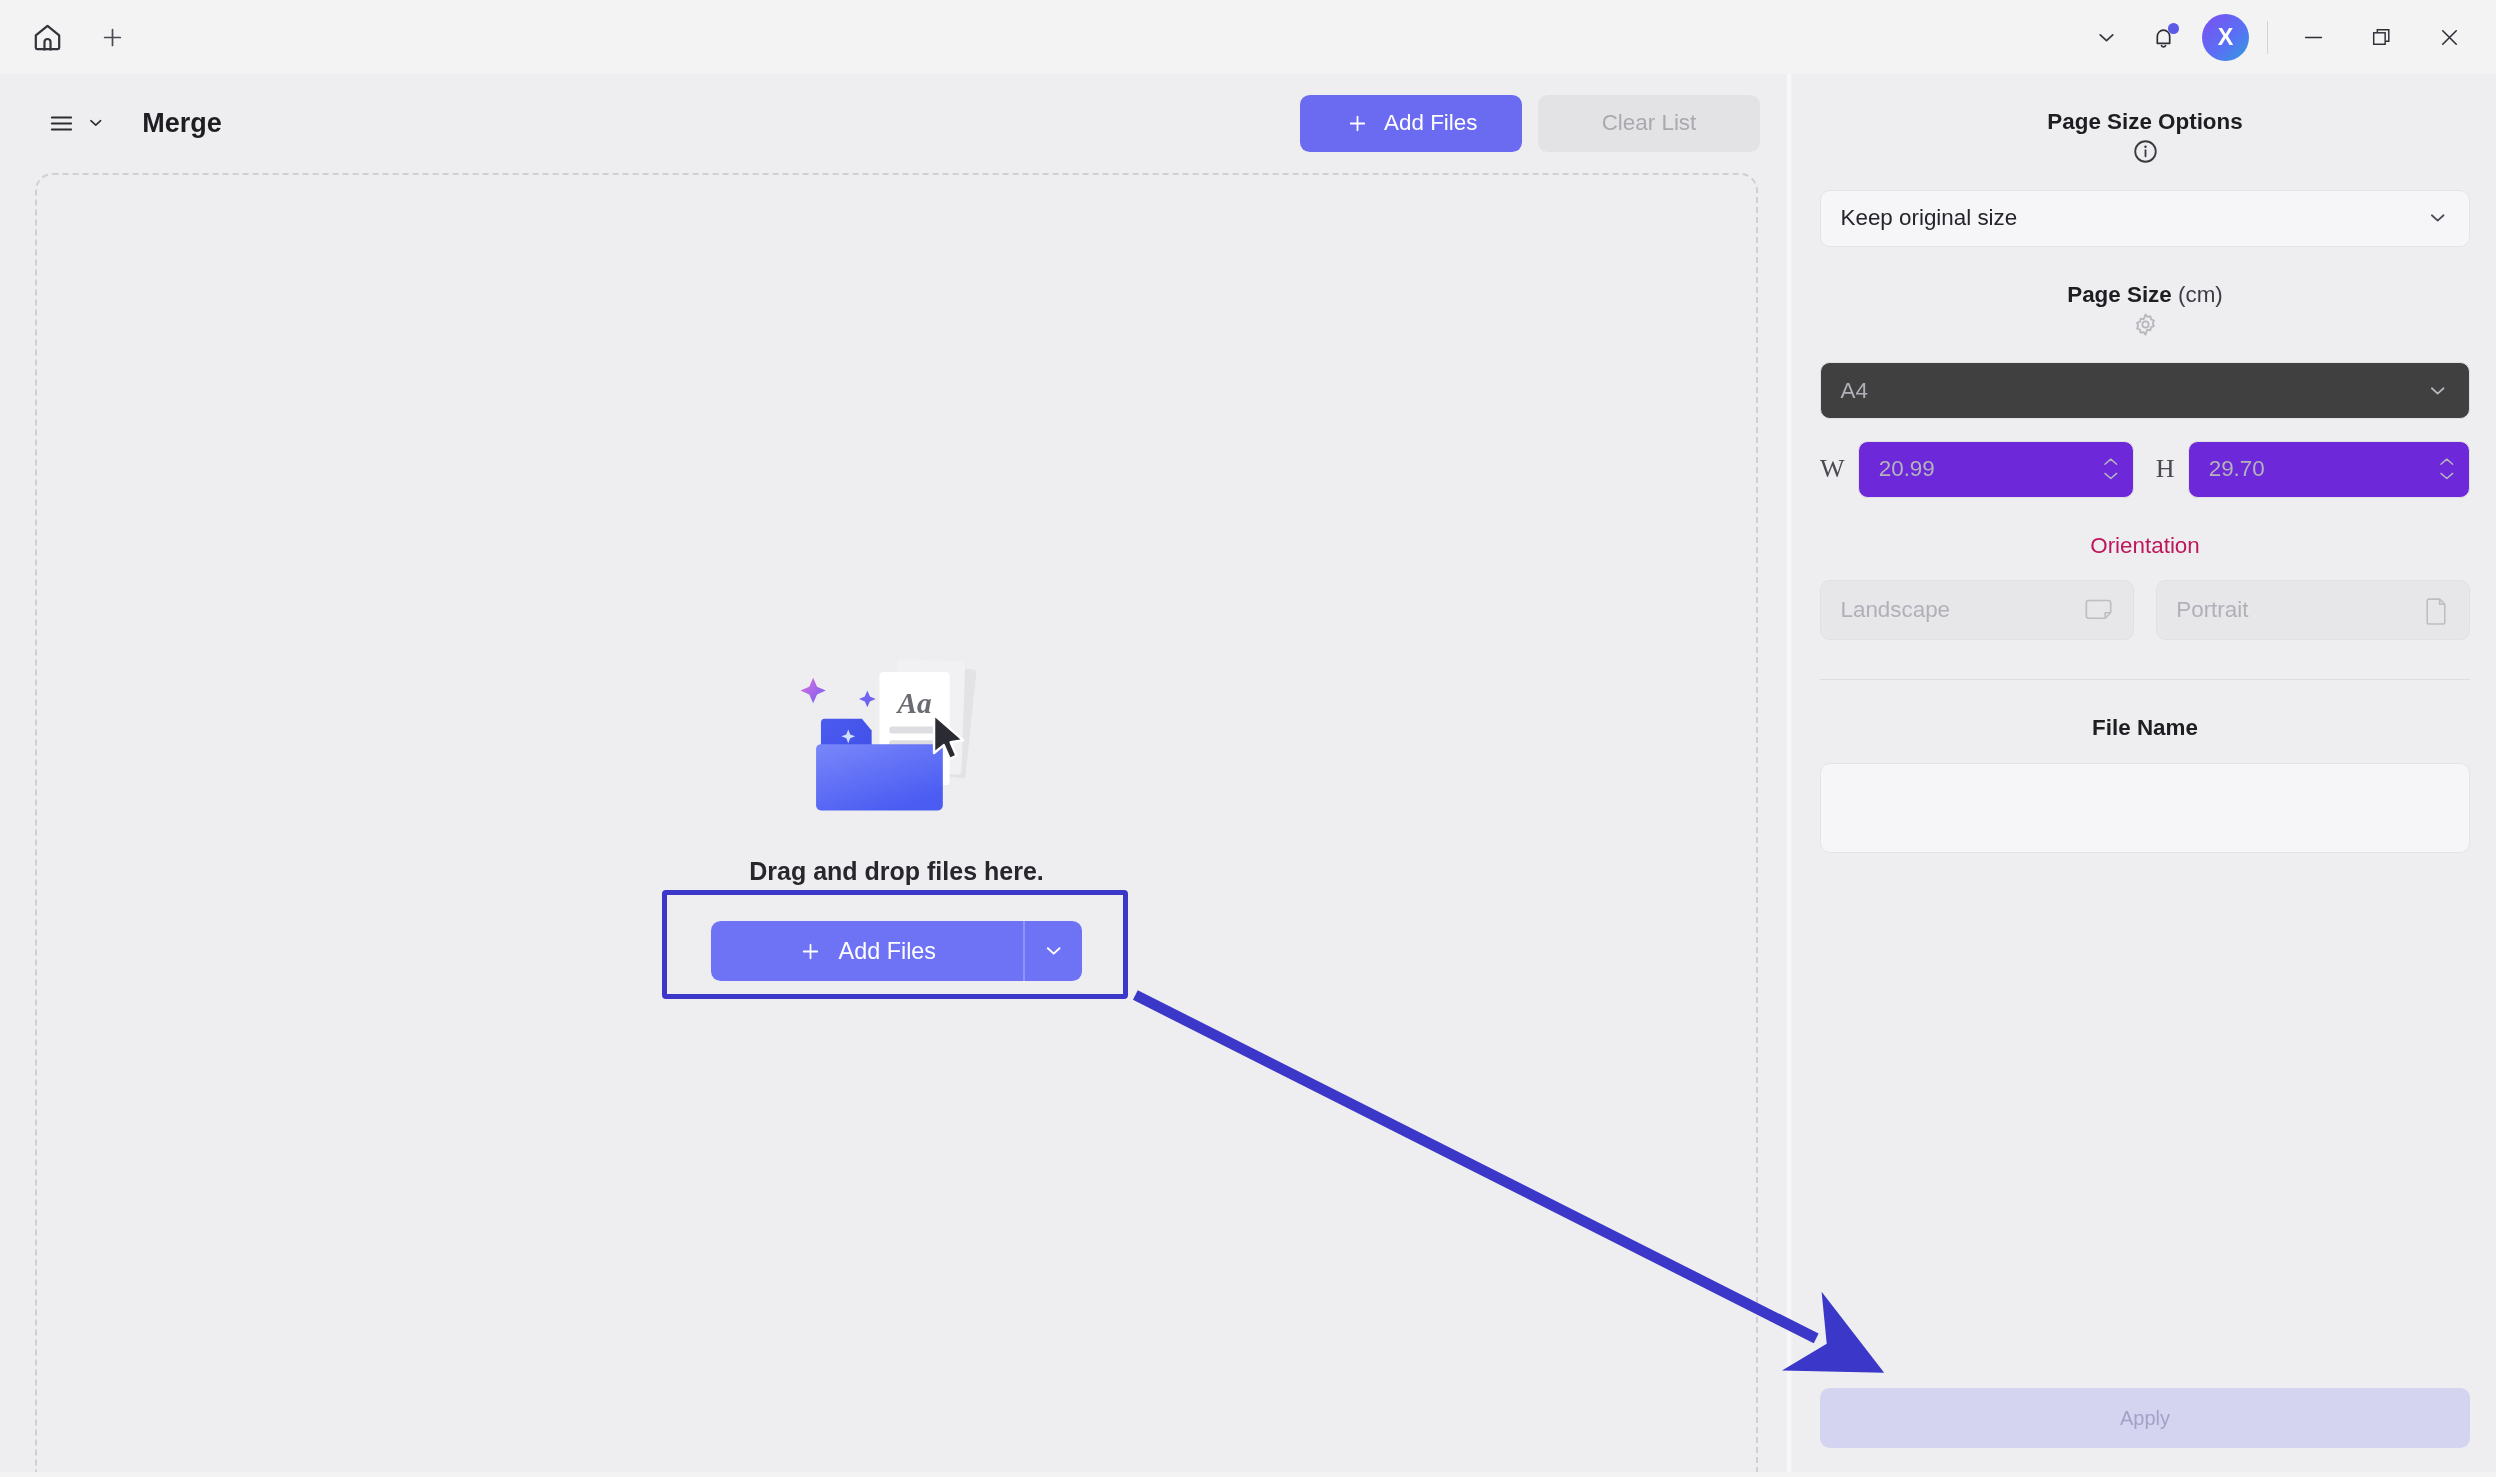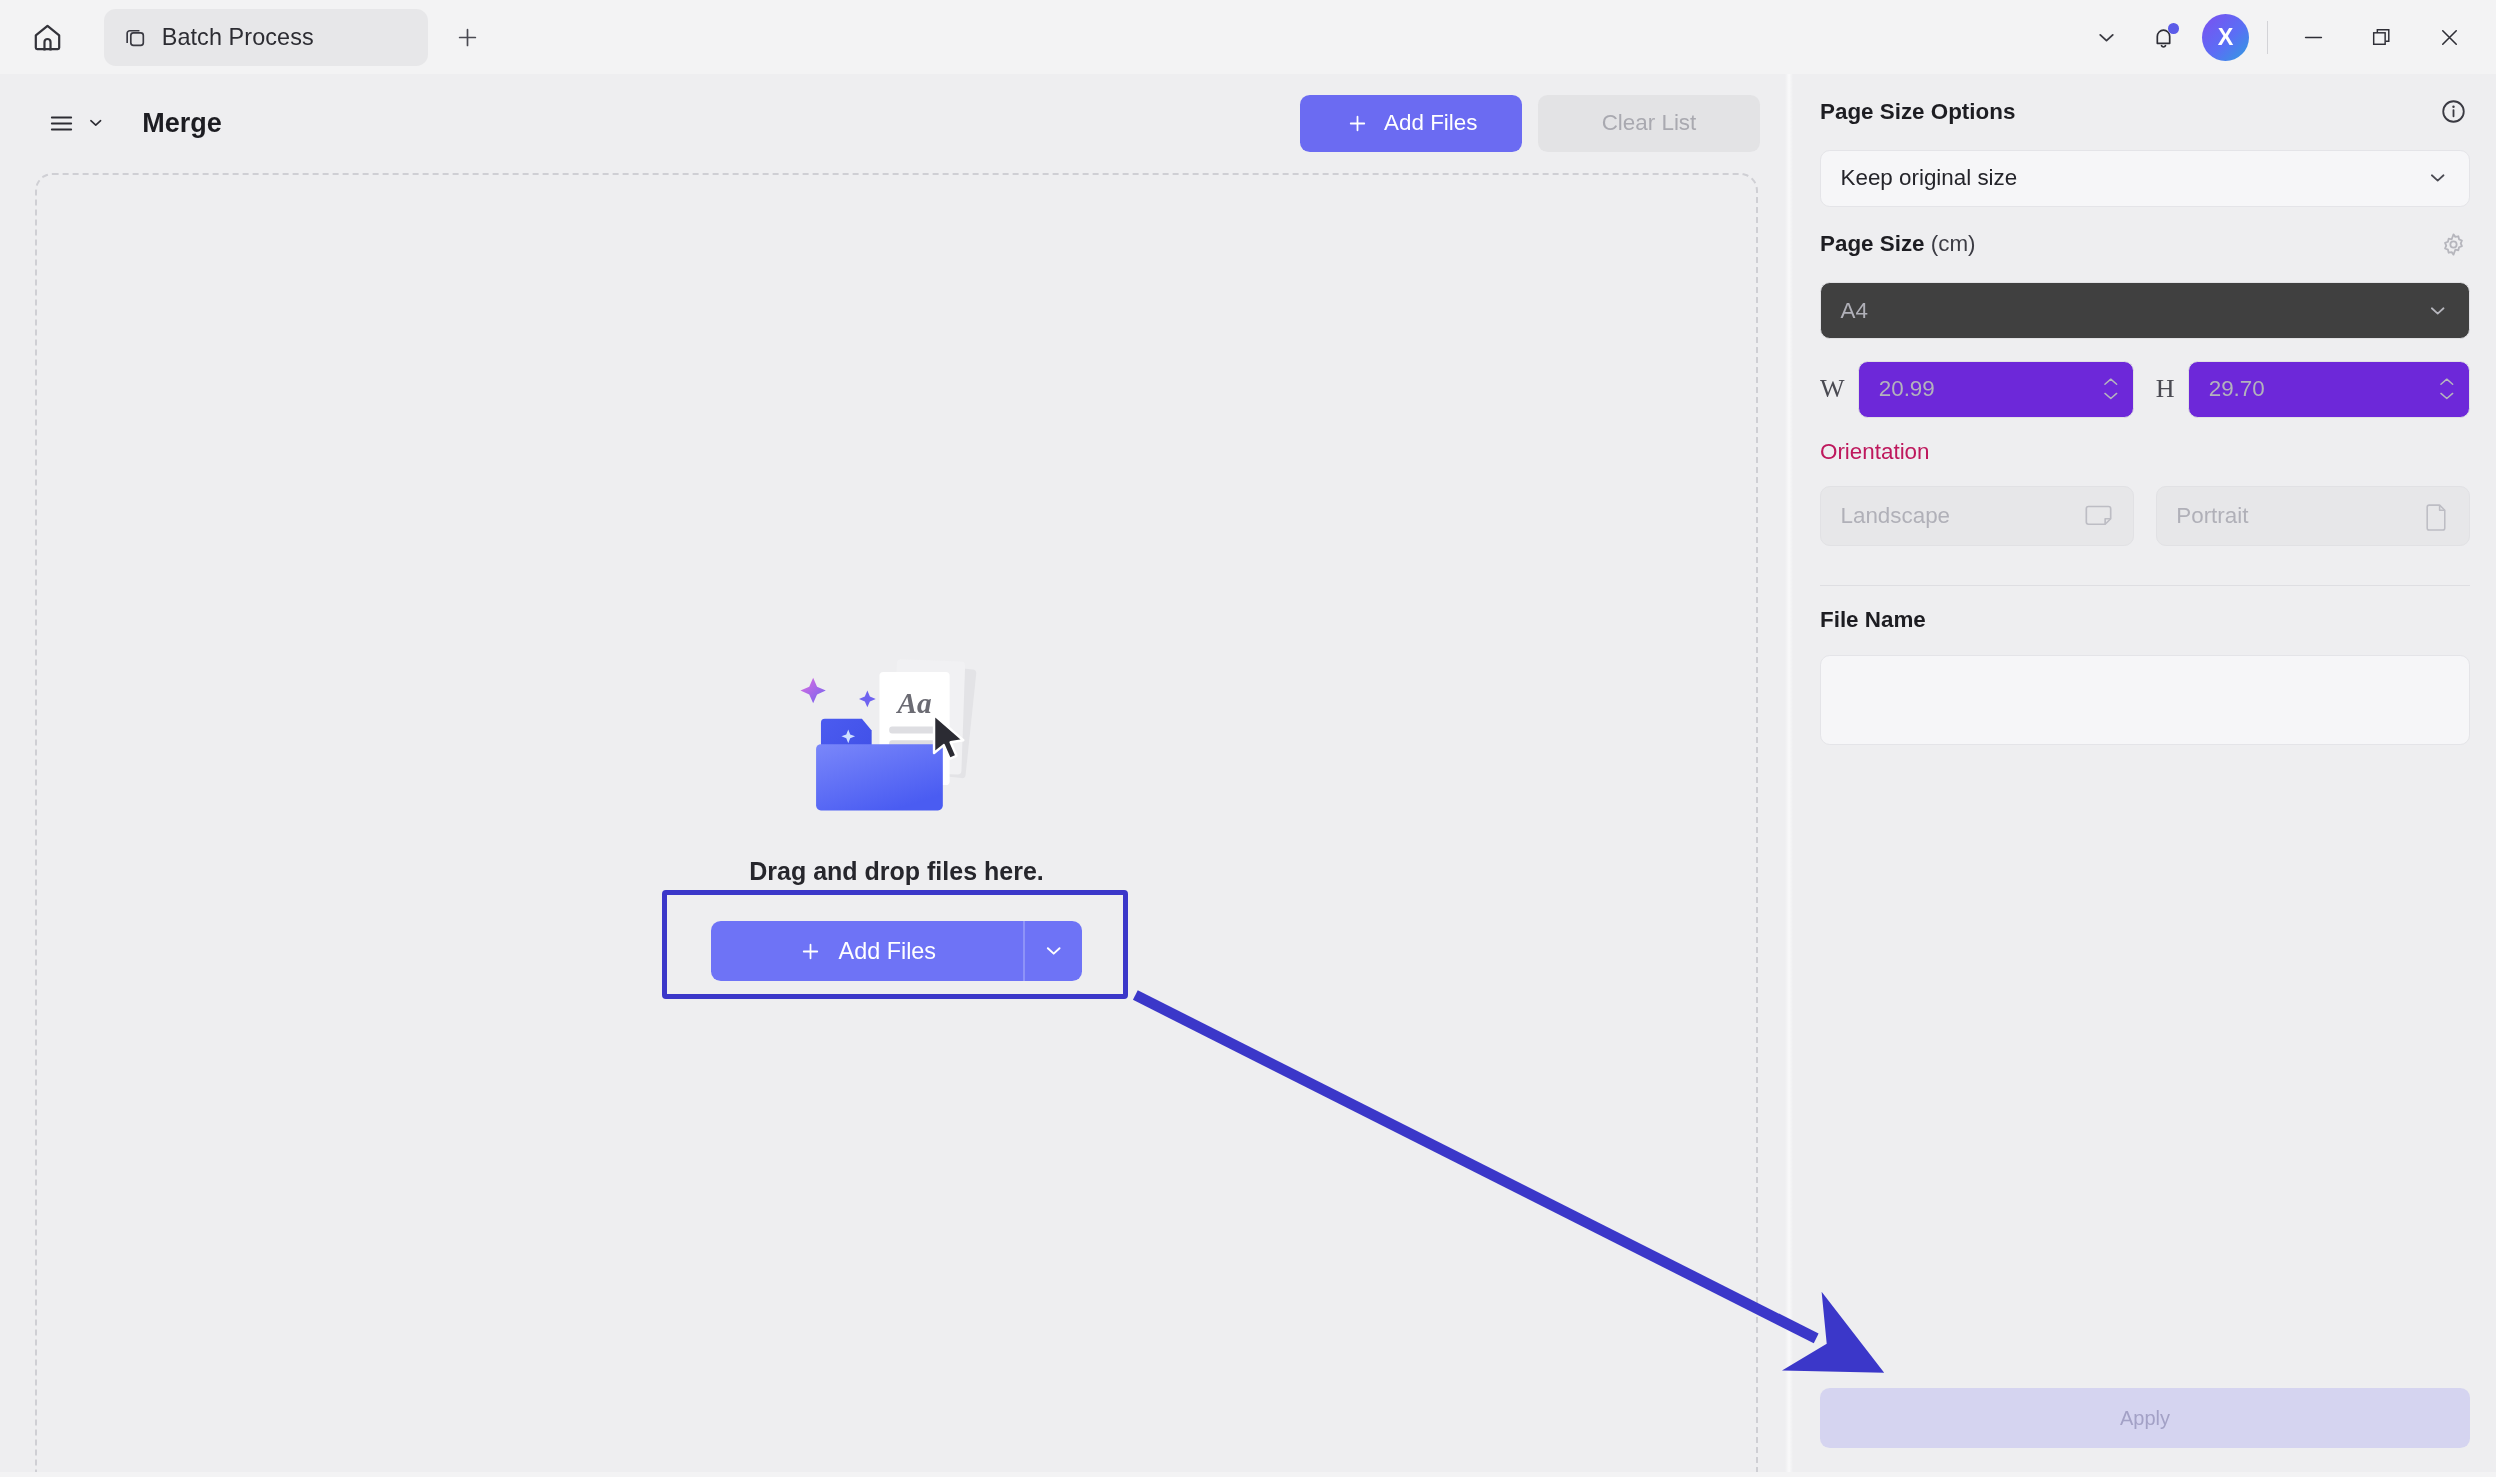--- a/index.html
+++ b/index.html
@@ -115,21 +115,21 @@
     position: absolute; left: 1785px; top: 74px; width: 7.8px; height: 1403px;
     background: linear-gradient(to right,#eeeef0 0%,#f8f8f9 45%,#f8f8f9 55%,#eeeef0 100%);
   }
   .rightpanel {
     position: absolute; left: 1793px; top: 74px; width: 704px; height: 1403px;
     background: #eeeef0; padding: 0 27px;
     display: flex; flex-direction: column;
   }
   .sec-head {
     display: flex; align-items: center; justify-content: space-between;
-    margin-top: 21px; margin-bottom: 0px;
+    margin-top: 35px; margin-bottom: 0px; flex-direction: column;
   }
   .sec-title { font-size: 22.4px; font-weight: 700; color: #1d1d22; }
   .sec-title .unit { font-weight: 400; color: #3c3c44; }
   .sec-title.dim { color: #be185d; font-weight: 400; }
   .icon-btn { width: 33px; height: 33px; display: flex; align-items: center; justify-content: center; cursor: pointer; }
 
   .select {
     margin-top: 21.5px; height: 57px; background: #f6f6f8; border: 1px solid #e4e4e8;
     border-radius: 9.8px; display: flex; align-items: center; padding: 0 19.5px;
     font-size: 22.4px; color: #24242a; cursor: pointer; justify-content: space-between;
@@ -178,27 +178,20 @@
 <div class="app">
 
   <div class="titlebar">
     <div class="home-btn">
       <svg width="33" height="33" viewBox="0 0 24 24" fill="none" stroke="#33333a" stroke-width="1.6">
         <path d="M3.5 10.5 12 3.5l8.5 7v9a1 1 0 0 1-1 1h-15a1 1 0 0 1-1-1z" stroke-linejoin="round"></path>
         <path d="M9.8 21.5v-6.2a2.2 2.2 0 0 1 4.4 0v6.2" stroke-linejoin="round"></path>
       </svg>
     </div>
 
-    <div class="tab">
-      <svg width="25" height="25" viewBox="0 0 24 24" fill="none" stroke="#3a3a42" stroke-width="1.6">
-        <rect x="7.5" y="7.5" width="12" height="12" rx="2.5"></rect>
-        <path d="M15.8 5.5H6.5A2.5 2.5 0 0 0 4 8v9.3"></path>
-      </svg>
-      <span class="tab-label">Batch Process</span>
-    </div>
 
     <div class="newtab-btn">
       <svg width="27" height="27" viewBox="0 0 24 24" stroke="#4a4a52" stroke-width="1.5">
         <path d="M12 5v14M5 12h14" stroke-linecap="round"></path>
       </svg>
     </div>
 
     <div class="tb-right">
       <div class="tb-icon">
         <svg width="25" height="25" viewBox="0 0 24 24" fill="none" stroke="#3a3a42" stroke-width="1.8">

